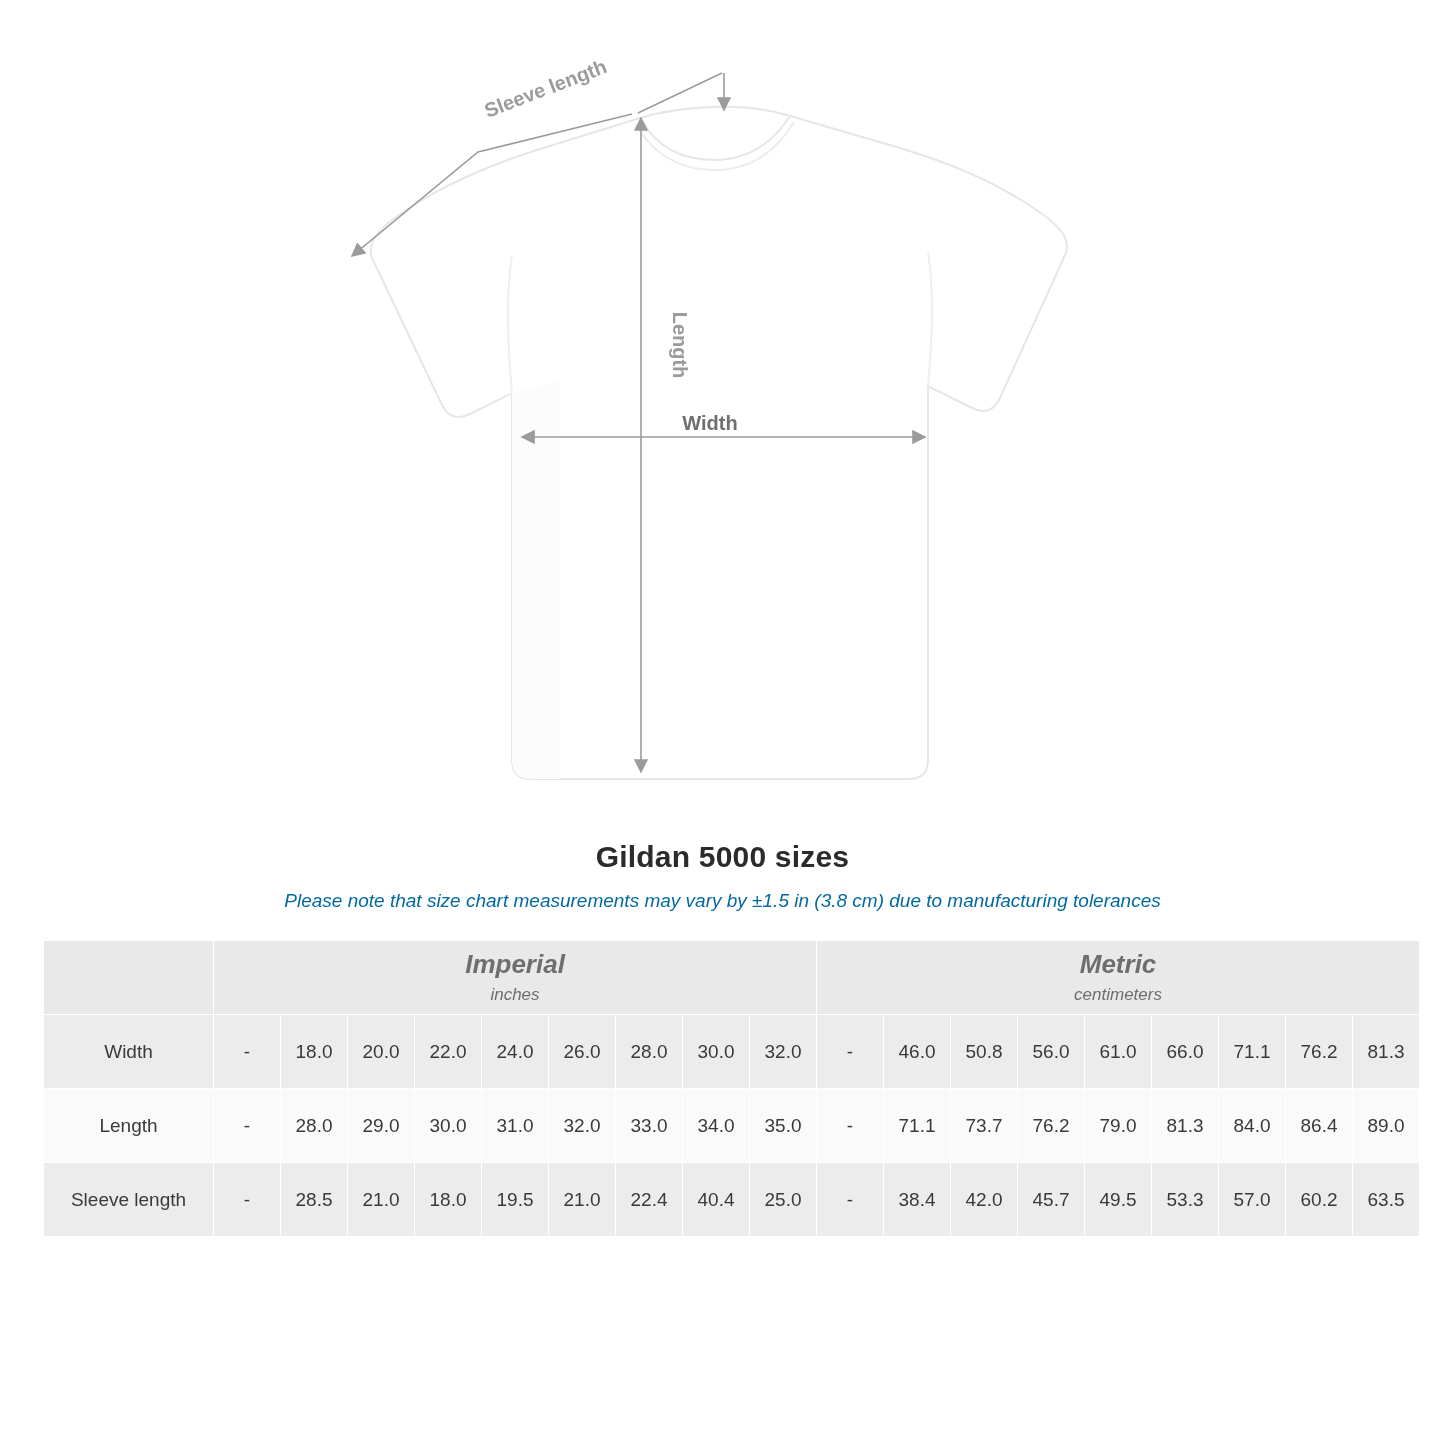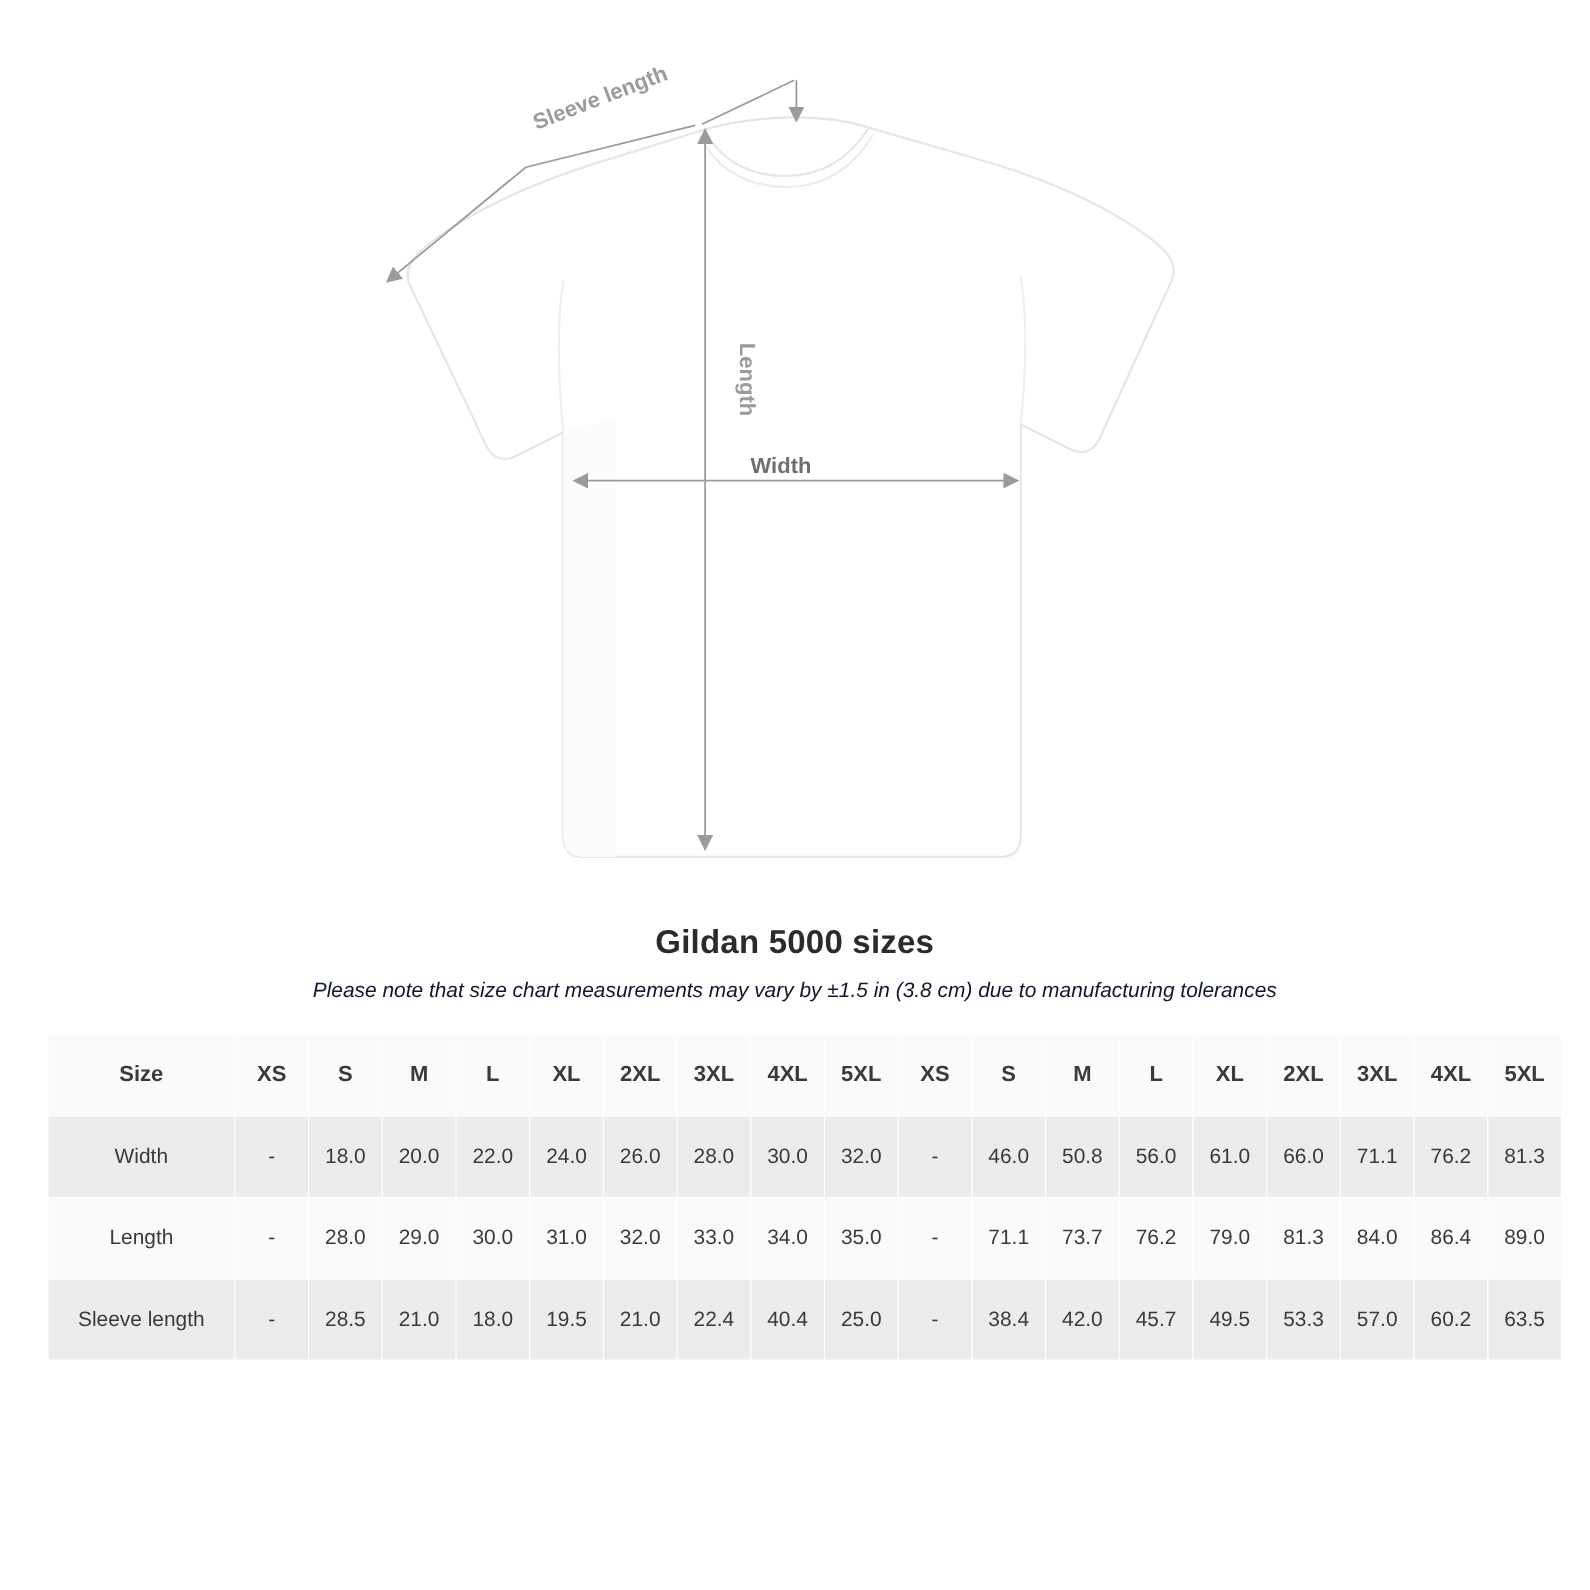--- a/index.html
+++ b/index.html
@@ -37,21 +37,21 @@
   }
   .chart-title {
     font-size: 30px;
     font-weight: bold;
     color: #2b2b2b;
     letter-spacing: 0.2px;
   }
   .chart-note {
     font-size: 19px;
     font-style: italic;
-    color: #0f172a;
+    color: #0369a1;
     margin-top: 16px;
   }
 
   
   .table-wrap {
     margin: 28px 43px 0 43px;
     width: 1359px;
   }
   table.size-table {
     border-collapse: collapse;
@@ -182,42 +182,32 @@
   </div>
 
   <div class="table-wrap">
     <table class="size-table">
       <colgroup>
         <col style="width:170px">
         <col span="9" style="width:67px">
         <col span="9" style="width:67px">
       </colgroup>
       <tbody>
-
-        <tr class="hdr-row">
-          <td class="rowhdr-label">Size</td>
-          <td class="sizecell">XS</td>
-          <td class="sizecell">S</td>
-          <td class="sizecell">M</td>
-          <td class="sizecell">L</td>
-          <td class="sizecell">XL</td>
-          <td class="sizecell">2XL</td>
-          <td class="sizecell">3XL</td>
-          <td class="sizecell">4XL</td>
-          <td class="sizecell">5XL</td>
-          <td class="sizecell">XS</td>
-          <td class="sizecell">S</td>
-          <td class="sizecell">M</td>
-          <td class="sizecell">L</td>
-          <td class="sizecell">XL</td>
-          <td class="sizecell">2XL</td>
-          <td class="sizecell">3XL</td>
-          <td class="sizecell">4XL</td>
-          <td class="sizecell">5XL</td>
-        </tr>
+        <tr class="unit-row">
+          <td></td>
+          <td colspan="9">
+            <div class="unit-title">Imperial</div>
+            <div class="unit-sub">inches</div>
+          </td>
+          <td colspan="9">
+            <div class="unit-title">Metric</div>
+            <div class="unit-sub">centimeters</div>
+          </td>
+        </tr>
+
 
         <tr class="data-row alt">
           <td class="rowhdr-label">Width</td>
           <td>-</td>
           <td>18.0</td>
           <td>20.0</td>
           <td>22.0</td>
           <td>24.0</td>
           <td>26.0</td>
           <td>28.0</td>

